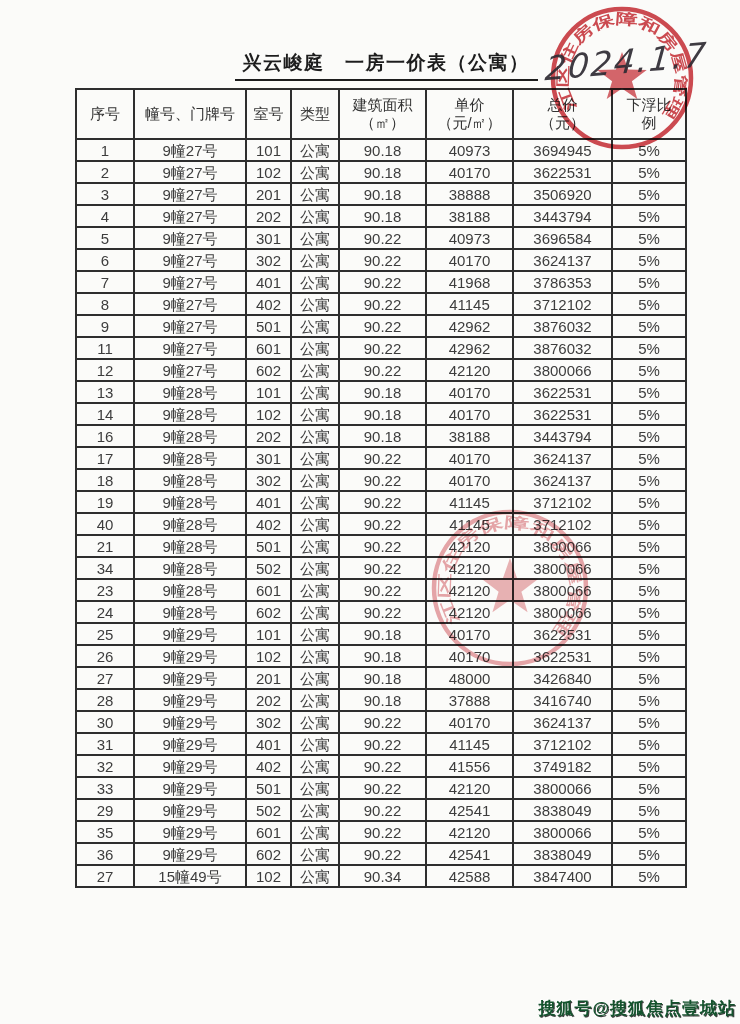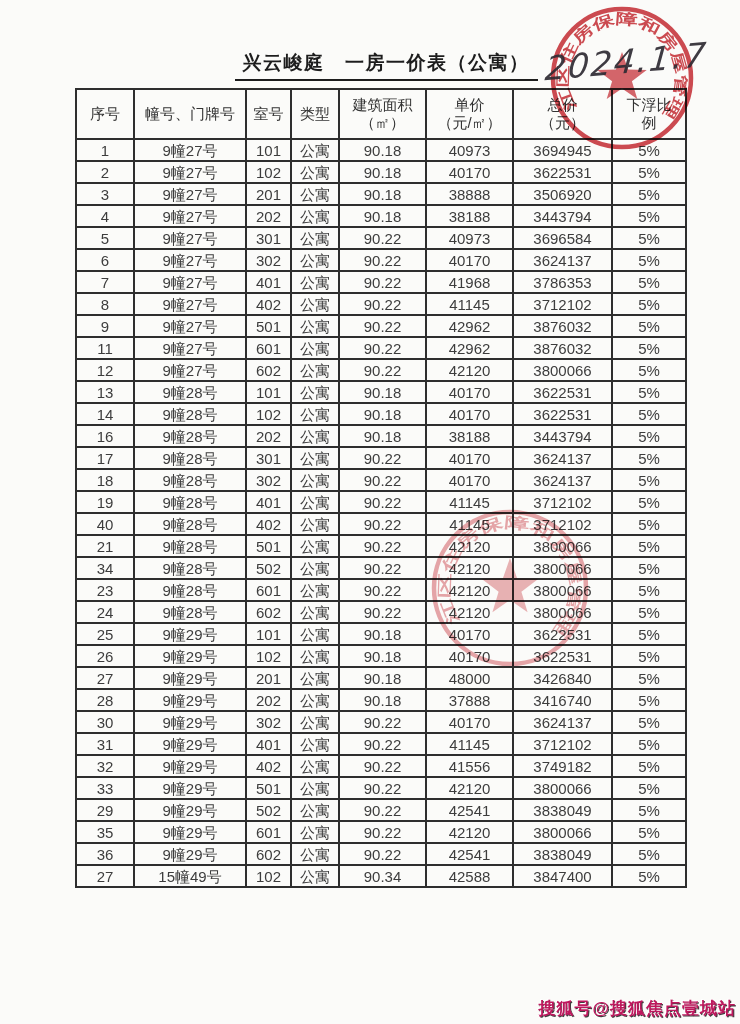--- a/index.html
+++ b/index.html
@@ -33,21 +33,21 @@
   .seal-top{left:535px;top:2px;opacity:.82}
   .seal-mid{left:424px;top:505px;opacity:.40}
   .handwrite{
     position:absolute;left:545px;top:42px;font-size:33px;font-weight:300;
     font-style:italic;color:#2f2b33;letter-spacing:2px;opacity:.92;
     transform:rotate(-5deg) skewX(-10deg);
     font-family:"DejaVu Sans",sans-serif;pointer-events:none;
   }
   .watermark{
     position:absolute;right:4px;bottom:4px;font-size:17px;font-weight:bold;
-    color:#be185d;letter-spacing:1px;
+    color:#14532d;letter-spacing:1px;
     text-shadow:-1px -1px 0 #ffffff,1px 1px 0 #3f3f3f;
   }
 </style>
 </head>
 <body>
 
 <div class="page-title-wrap">
   <span class="page-title">兴云峻庭　一房一价表（公寓）</span>
 </div>
 

